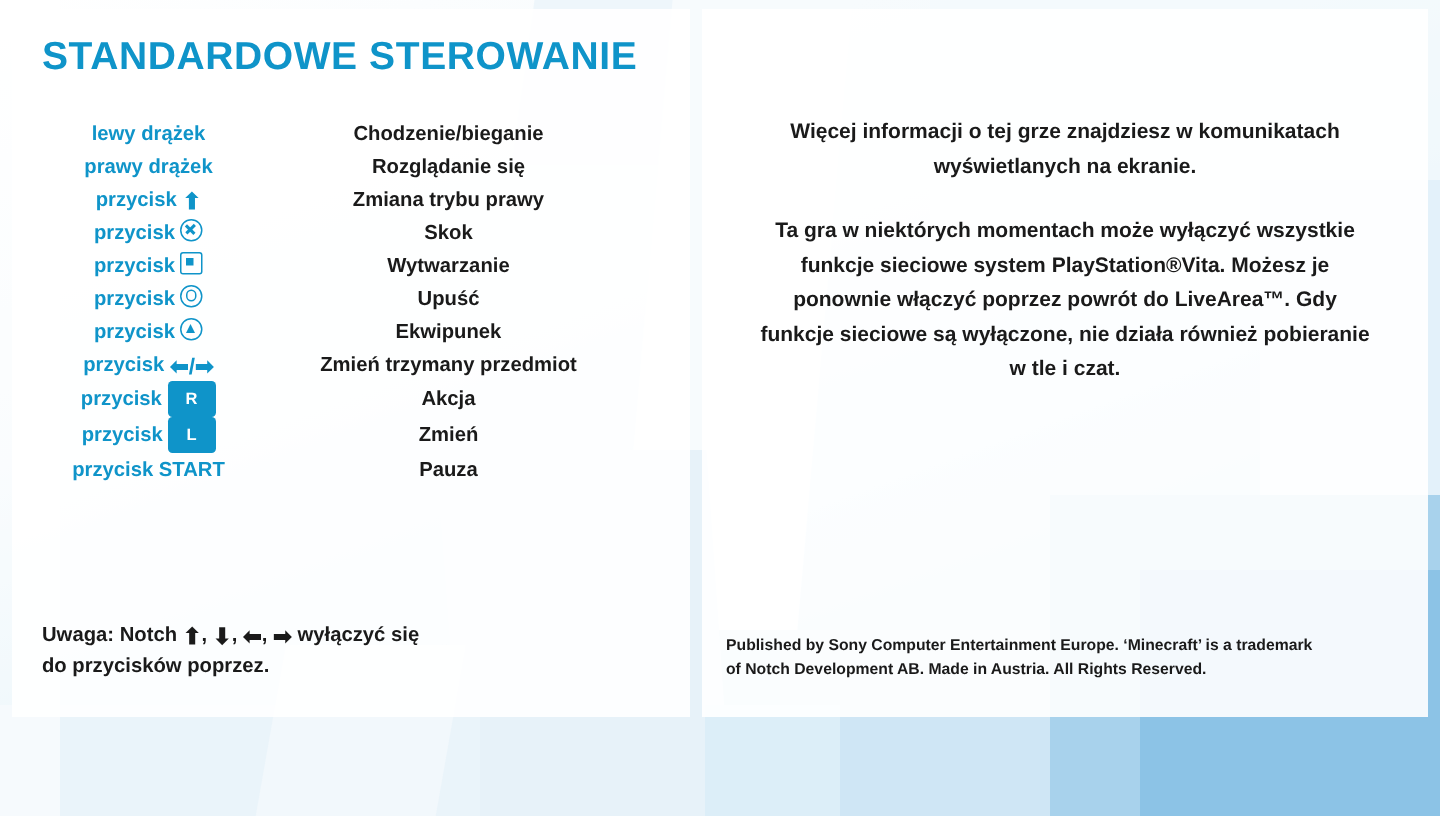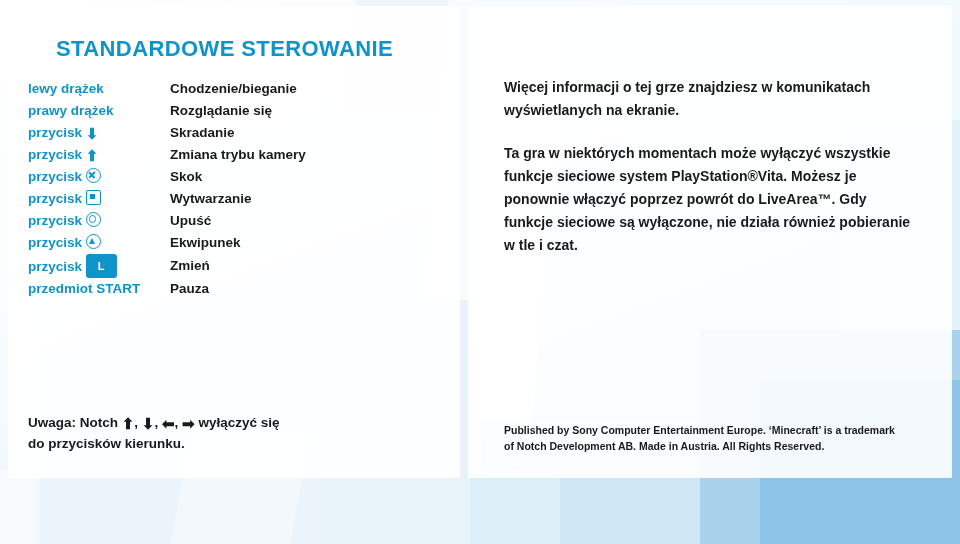--- a/index.html
+++ b/index.html
@@ -43,43 +43,43 @@
   .panel {
     position: absolute;
     background: rgba(255,255,255,0.90);
   }
   #left-panel  { left: 8px;  top: 6px;  width: 452px; height: 472px; }
   #right-panel { left: 468px; top: 6px; width: 484px; height: 472px; }
 
   #page-title {
     position: absolute;
     left: 28px;
-    top: 36px;
-    font-size: 22px;
+    top: 22px;
+    font-size: 26px;
     font-weight: bold;
     letter-spacing: .4px;
     color: #0f94c9;
-    margin-left: 28px;
   }
 
   
   #controls-table {
     position: absolute;
     left: 28px;
     top: 78px;
     width: 400px;
     border-collapse: collapse;
   }
   #controls-table td {
     padding: 0;
     height: 22px;
     vertical-align: middle;
     font-size: 13.5px;
     line-height: 22px;
     white-space: nowrap;
+    text-align: center;
   }
   .ctrl-btn {
     color: #0f94c9;
     font-weight: bold;
     width: 142px;
   }
   .ctrl-act {
     color: #1a1a1a;
     font-weight: bold;
   }
@@ -160,26 +160,26 @@
   #right-text {
     position: absolute;
     left: 504px;
     top: 76px;
     width: 412px;
     font-size: 14px;
     font-weight: bold;
     line-height: 23px;
     color: #1a1a1a;
   }
-  #right-text p { margin: 0 0 20px 0; }
+  #right-text p { margin: 0 0 20px 0; text-align: center; }
   #right-text p:last-child { margin-bottom: 0; }
 
   #legal {
     position: absolute;
-    left: 504px;
+    left: 484px;
     top: 422px;
     width: 400px;
     font-size: 10.5px;
     font-weight: bold;
     line-height: 16px;
     color: #1a1a1a;
   }
 </style>
 </head>
 <body>
@@ -208,57 +208,61 @@
     <tbody>
       <tr>
         <td class="ctrl-btn"><span>lewy drążek</span></td>
         <td class="ctrl-act">Chodzenie/bieganie</td>
       </tr>
       <tr>
         <td class="ctrl-btn"><span>prawy drążek</span></td>
         <td class="ctrl-act">Rozglądanie się</td>
       </tr>
       <tr>
-        <td class="ctrl-btn"><span>przycisk</span> <span class="ic ic-arrow">⬇</span></td>
-        <td class="ctrl-act">Skradanie</td>
-      </tr>
-      <tr>
         <td class="ctrl-btn"><span>przycisk</span> <span class="ic ic-arrow">⬆</span></td>
-        <td class="ctrl-act">Zmiana trybu kamery</td>
+        <td class="ctrl-act">Zmiana trybu prawy</td>
       </tr>
       <tr>
         <td class="ctrl-btn"><span>przycisk</span> <span class="ic-shape ic-cross"></span></td>
         <td class="ctrl-act">Skok</td>
       </tr>
       <tr>
         <td class="ctrl-btn"><span>przycisk</span> <span class="ic-shape sq"><i class="ic-square-in"></i></span></td>
         <td class="ctrl-act">Wytwarzanie</td>
       </tr>
       <tr>
         <td class="ctrl-btn"><span>przycisk</span> <span class="ic-shape"><i class="ic-circle-in"></i></span></td>
         <td class="ctrl-act">Upuść</td>
       </tr>
       <tr>
         <td class="ctrl-btn"><span>przycisk</span> <span class="ic-shape"><i class="ic-tri-in"></i></span></td>
         <td class="ctrl-act">Ekwipunek</td>
       </tr>
       <tr>
+        <td class="ctrl-btn"><span>przycisk</span> <span class="ic ic-arrow">⬅/➡</span></td>
+        <td class="ctrl-act">Zmień trzymany przedmiot</td>
+      </tr>
+      <tr>
+        <td class="ctrl-btn"><span>przycisk</span> <span class="shoulder">R</span></td>
+        <td class="ctrl-act">Akcja</td>
+      </tr>
+      <tr>
         <td class="ctrl-btn"><span>przycisk</span> <span class="shoulder">L</span></td>
         <td class="ctrl-act">Zmień</td>
       </tr>
       <tr>
-        <td class="ctrl-btn"><span>przedmiot START</span></td>
+        <td class="ctrl-btn"><span>przycisk START</span></td>
         <td class="ctrl-act">Pauza</td>
       </tr>
     </tbody>
   </table>
 
   <div id="left-note">
     <span>Uwaga: Notch </span><span class="ic ic-arrow">⬆</span>, <span class="ic ic-arrow">⬇</span>, <span class="ic ic-arrow">⬅</span>, <span class="ic ic-arrow">➡</span><span> wyłączyć się</span><br>
-    <span>do przycisków kierunku.</span>
+    <span>do przycisków poprzez.</span>
   </div>
 
   <div id="right-text">
     <p>Więcej informacji o tej grze znajdziesz w komunikatach wyświetlanych na ekranie.</p>
     <p>Ta gra w niektórych momentach może wyłączyć wszystkie funkcje sieciowe system PlayStation®Vita. Możesz je ponownie włączyć poprzez powrót do LiveArea™. Gdy funkcje sieciowe są wyłączone, nie działa również pobieranie w tle i czat.</p>
   </div>
 
   <div id="legal">Published by Sony Computer Entertainment Europe. ‘Minecraft’ is a trademark of Notch Development AB. Made in Austria. All Rights Reserved.</div>
 
 </div>

